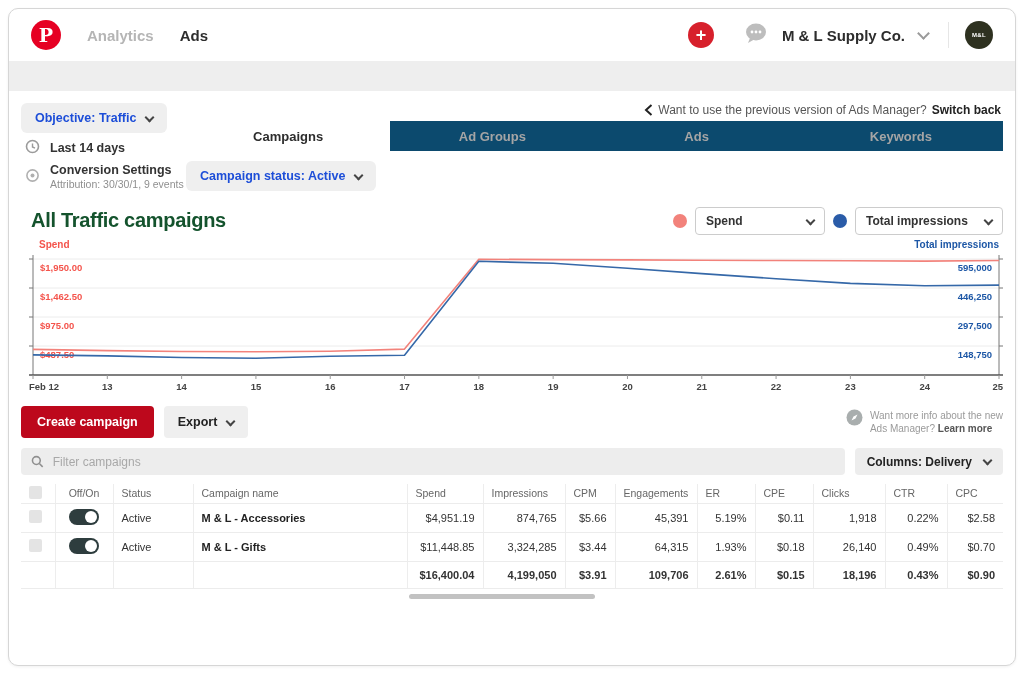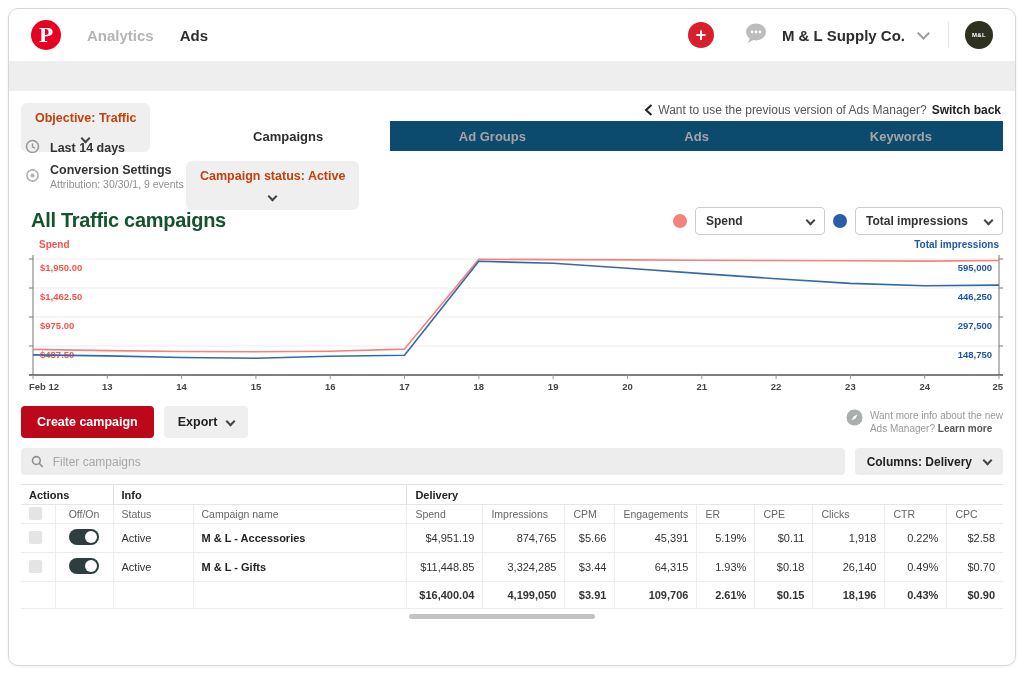--- a/index.html
+++ b/index.html
@@ -16,21 +16,21 @@
   .chatic { margin-left:30px; }
   .account { margin-left:14px; font-size:15px; font-weight:bold; color:#2d2d2d; }
   .chev { display:inline-block; width:9px; height:9px; border-right:2.5px solid #9a9a9a; border-bottom:2.5px solid #9a9a9a; transform:rotate(45deg); margin-left:14px; margin-top:-4px; }
   .vdiv { width:1px; height:26px; background:#e6e6e6; margin:0 16px 0 20px; }
   .avatar { width:28px; height:28px; border-radius:50%; background:#2e3120; color:#fff; font-size:6px; font-weight:bold; display:flex; align-items:center; justify-content:center; letter-spacing:.3px; }
 
   .graystrip { height:30px; background:#eeeeee; }
 
   
   .controls { position:relative; height:108px; }
-  .pill { display:inline-flex; align-items:center; gap:10px; background:#efefef; border-radius:6px; padding:8px 14px; font-size:12.5px; font-weight:bold; color:#c2410c;flex-direction:column; }
+  .pill { display:inline-flex; align-items:center; gap:10px; background:#efefef; border-radius:6px; padding:8px 14px; font-size:12.5px; font-weight:bold; color:#1d4ed8; }
   .pill .chev, .gbtn .chev, .sel .chev { border-color:#444; width:7px; height:7px; border-width:2px; margin:0 0 2px 0; }
   .obj-pill { position:absolute; left:12px; top:12px; }
   .ctl-row { position:absolute; left:16px; display:flex; align-items:center; gap:10px; font-size:12.5px; font-weight:bold; }
   .ctl-row .sub { font-weight:normal; font-size:10.5px; color:#8f8f8f; margin-top:1px; }
   .row-date { top:48px; }
   .row-conv { top:72px; }
   .icon-gray { color:#9b9b9b; }
   .switchback { position:absolute; right:14px; top:12px; font-size:12px; color:#555; display:flex; align-items:center; gap:5px; }
   .switchback b { color:#222; }
   .tabs { position:absolute; left:177px; right:12px; top:30px; height:30px; background:#0c4a6e; display:flex; }
@@ -281,25 +281,20 @@
           <col style="width:82px">
           <col style="width:50px">
           <col style="width:82px">
         <col style="width:58px">
           <col style="width:58px">
           <col style="width:72px">
           <col style="width:62px">
           <col style="width:56px">
       </colgroup>
       <thead>
-        <tr class="group">
-          <th colspan="2">Actions</th>
-          <th colspan="2" class="gsep">Info</th>
-          <th colspan="9" class="gsep">Delivery</th>
-        </tr>
         <tr class="sub">
           <th><span class="cbx"></span></th>
           <th class="center">Off/On</th>
           <th>Status</th>
           <th>Campaign name</th>
           <th>Spend</th>
           <th>Impressions</th>
           <th>CPM</th>
           <th>Engagements</th>
           <th>ER</th>

